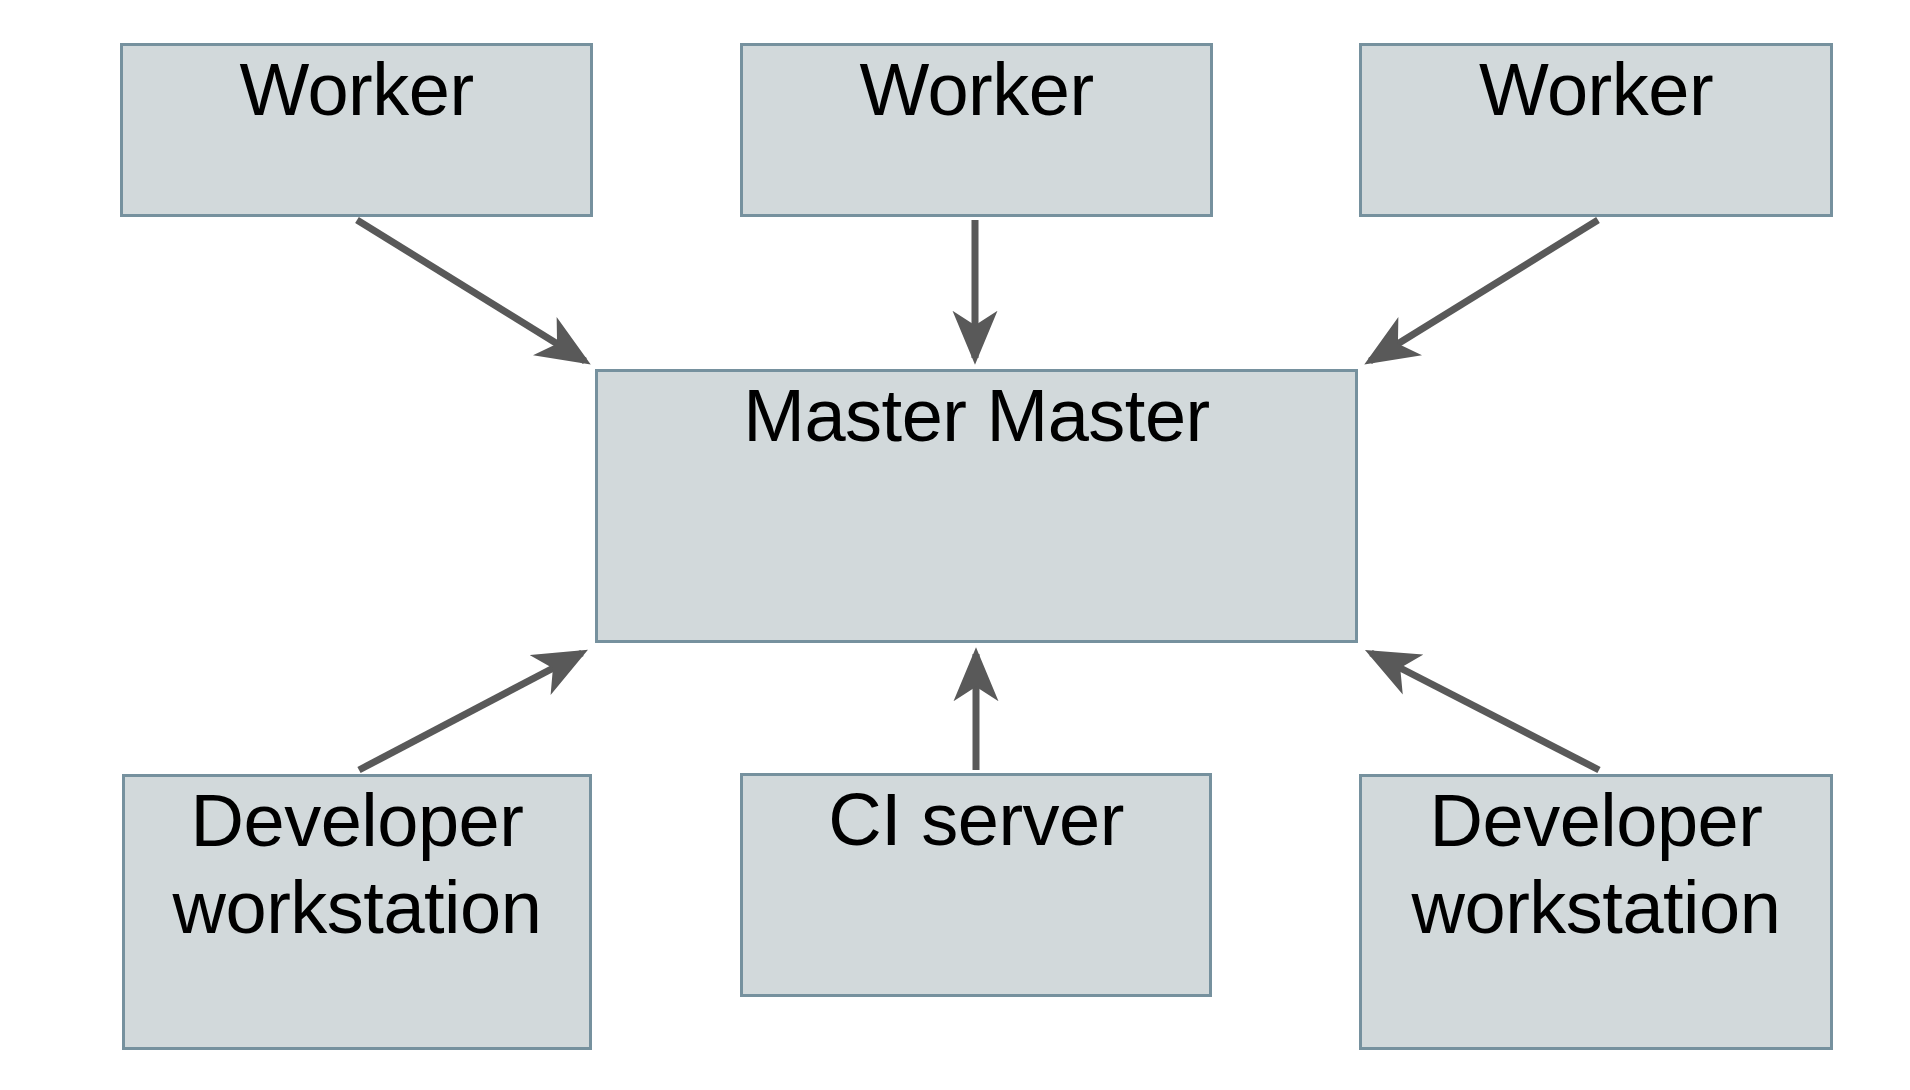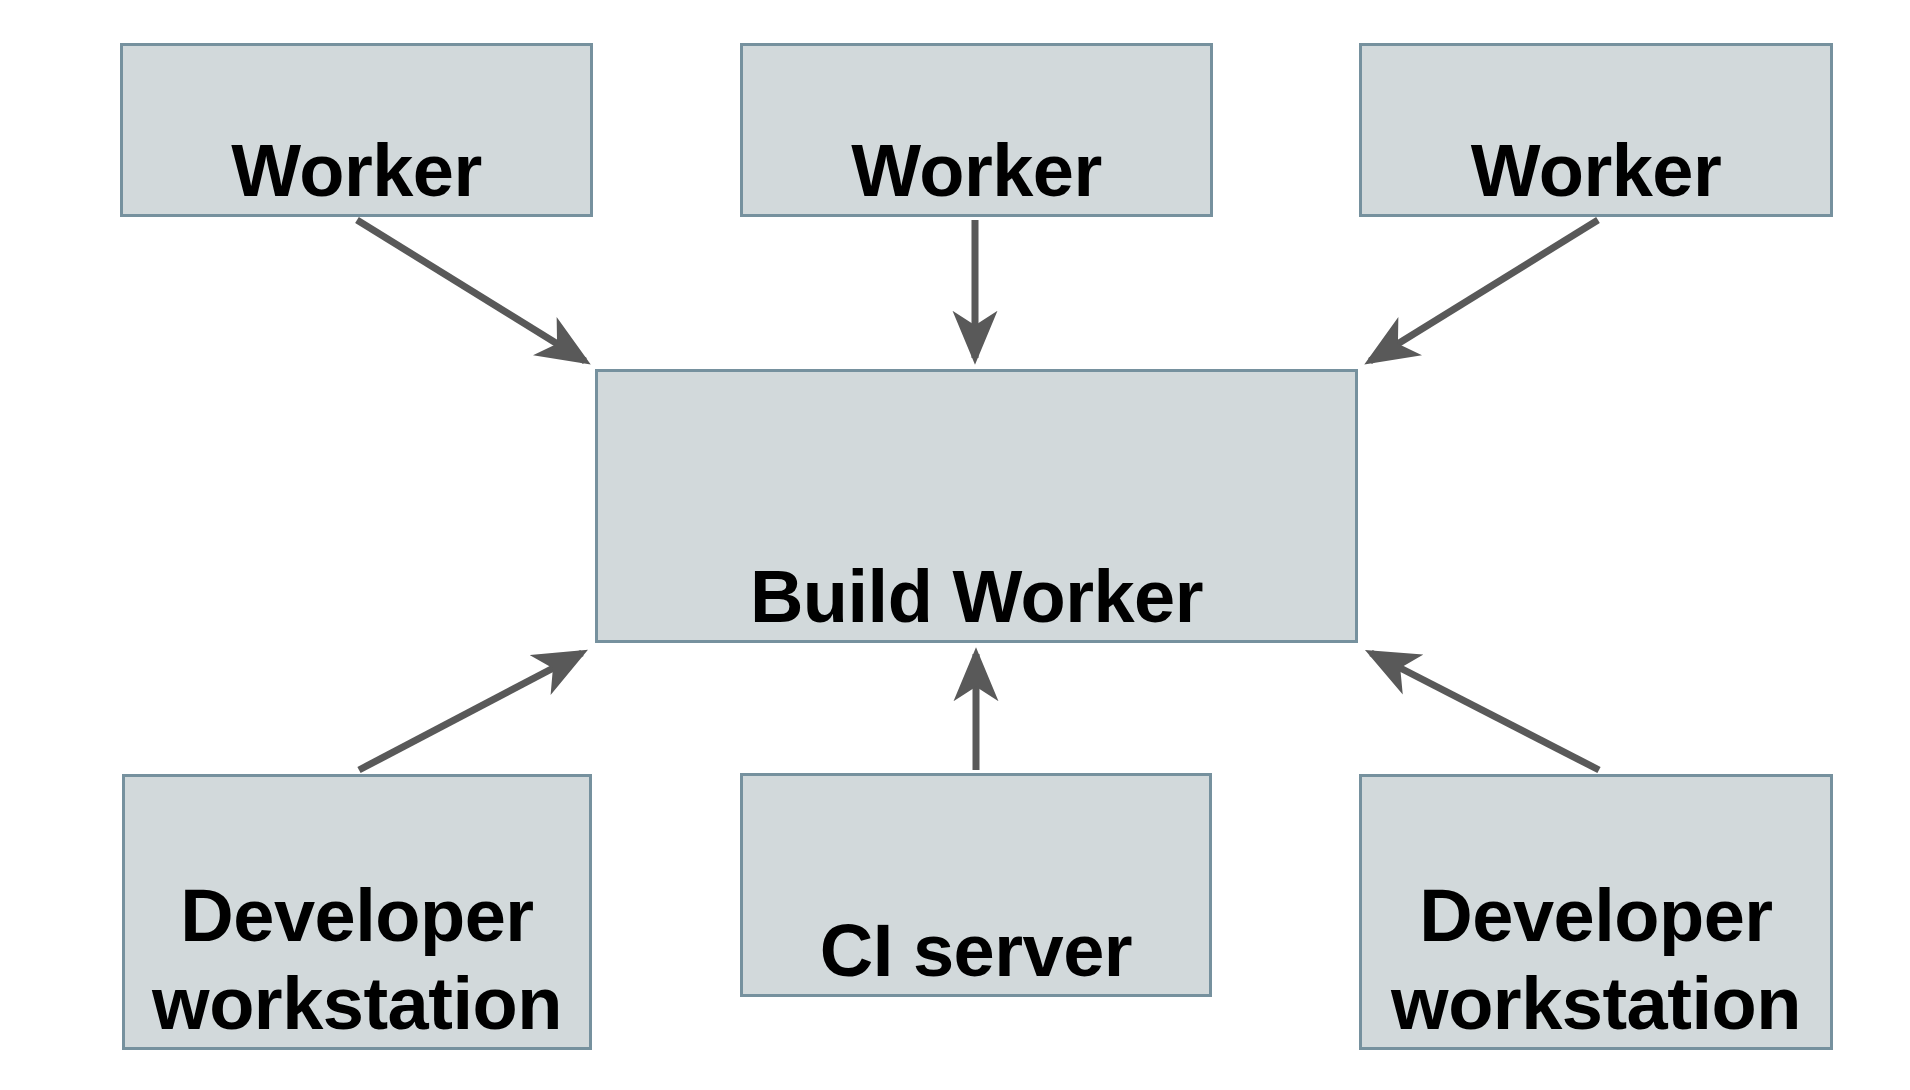--- a/index.html
+++ b/index.html
@@ -14,29 +14,28 @@
     background: #ffffff;
     font-family: "Liberation Sans", sans-serif;
     overflow: hidden;
   }
   .node {
     position: absolute;
     box-sizing: border-box;
     background: #d2d9db;
     border: 3px solid #76919e;
     display: flex;
-    align-items: flex-end;
+    align-items: flex-start;
     justify-content: center;
     text-align: center;
     color: #000000;
     font-size: 74px;
     line-height: 1.18;
     letter-spacing: -0.5px;
     padding: 0 10px;
-    font-weight: bold;
   }
   .worker-1   { left: 120px;  top: 43px;  width: 473px; height: 174px; }
   .worker-2   { left: 740px;  top: 43px;  width: 473px; height: 174px; }
   .worker-3   { left: 1359px; top: 43px;  width: 474px; height: 174px; }
   .build-master { left: 595px; top: 369px; width: 763px; height: 274px; }
   .dev-1      { left: 122px;  top: 774px; width: 470px; height: 276px; }
   .ci-server  { left: 740px;  top: 773px; width: 472px; height: 224px; }
   .dev-2      { left: 1359px; top: 774px; width: 474px; height: 276px; }
   #arrow-layer {
     position: absolute;
@@ -75,21 +74,21 @@
 
   <div class="node worker-2">
     <span>Worker</span>
   </div>
 
   <div class="node worker-3">
     <span>Worker</span>
   </div>
 
   <div class="node build-master">
-    <span>Build Worker</span>
+    <span>Master Master</span>
   </div>
 
   <div class="node dev-1">
     <span>Developer workstation</span>
   </div>
 
   <div class="node ci-server">
     <span>CI server</span>
   </div>
 

